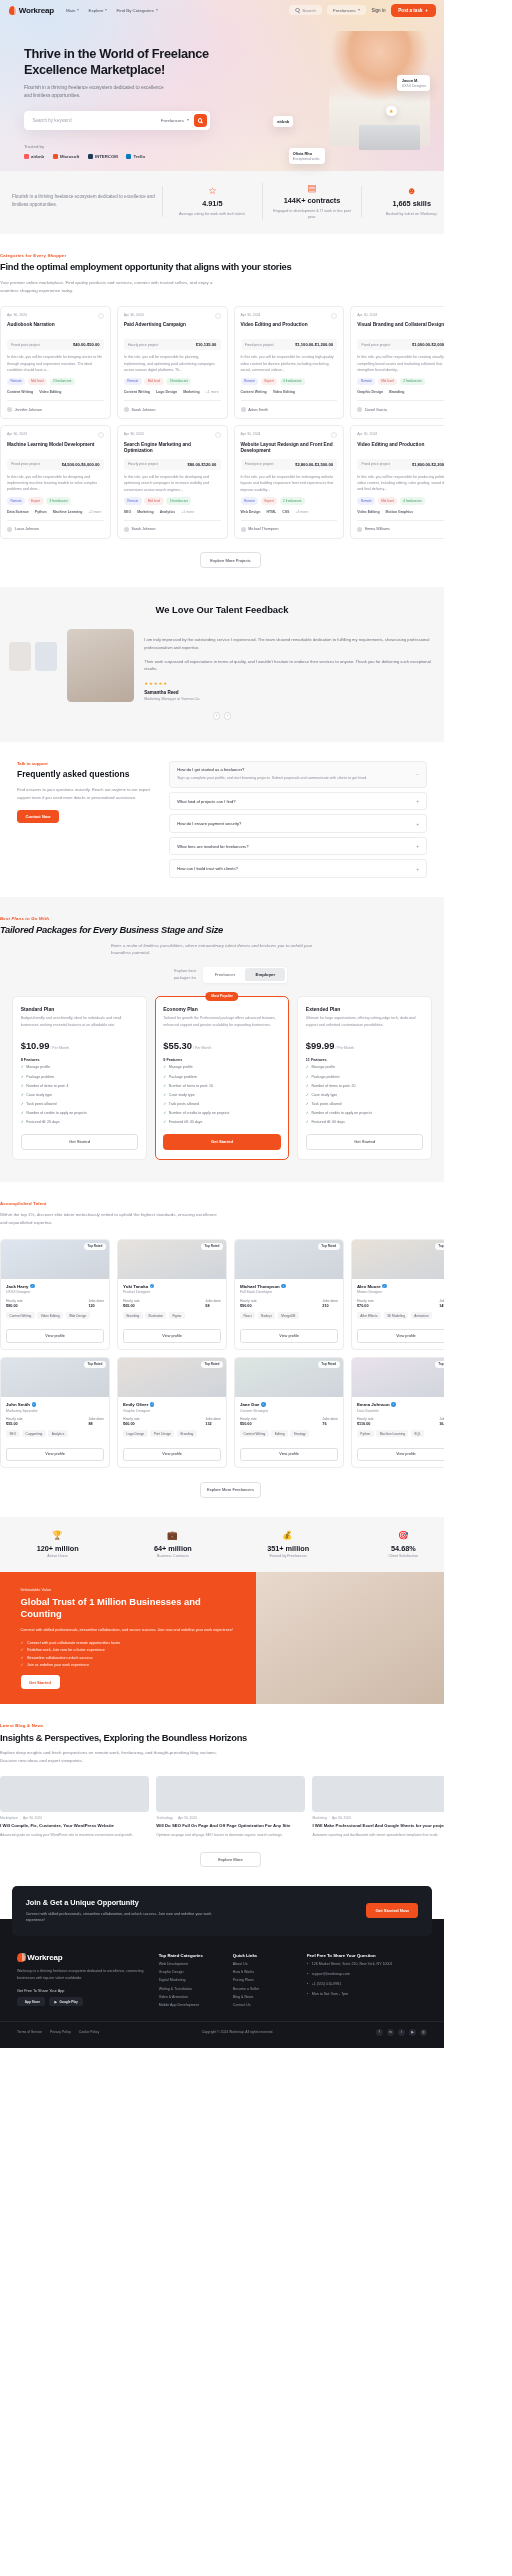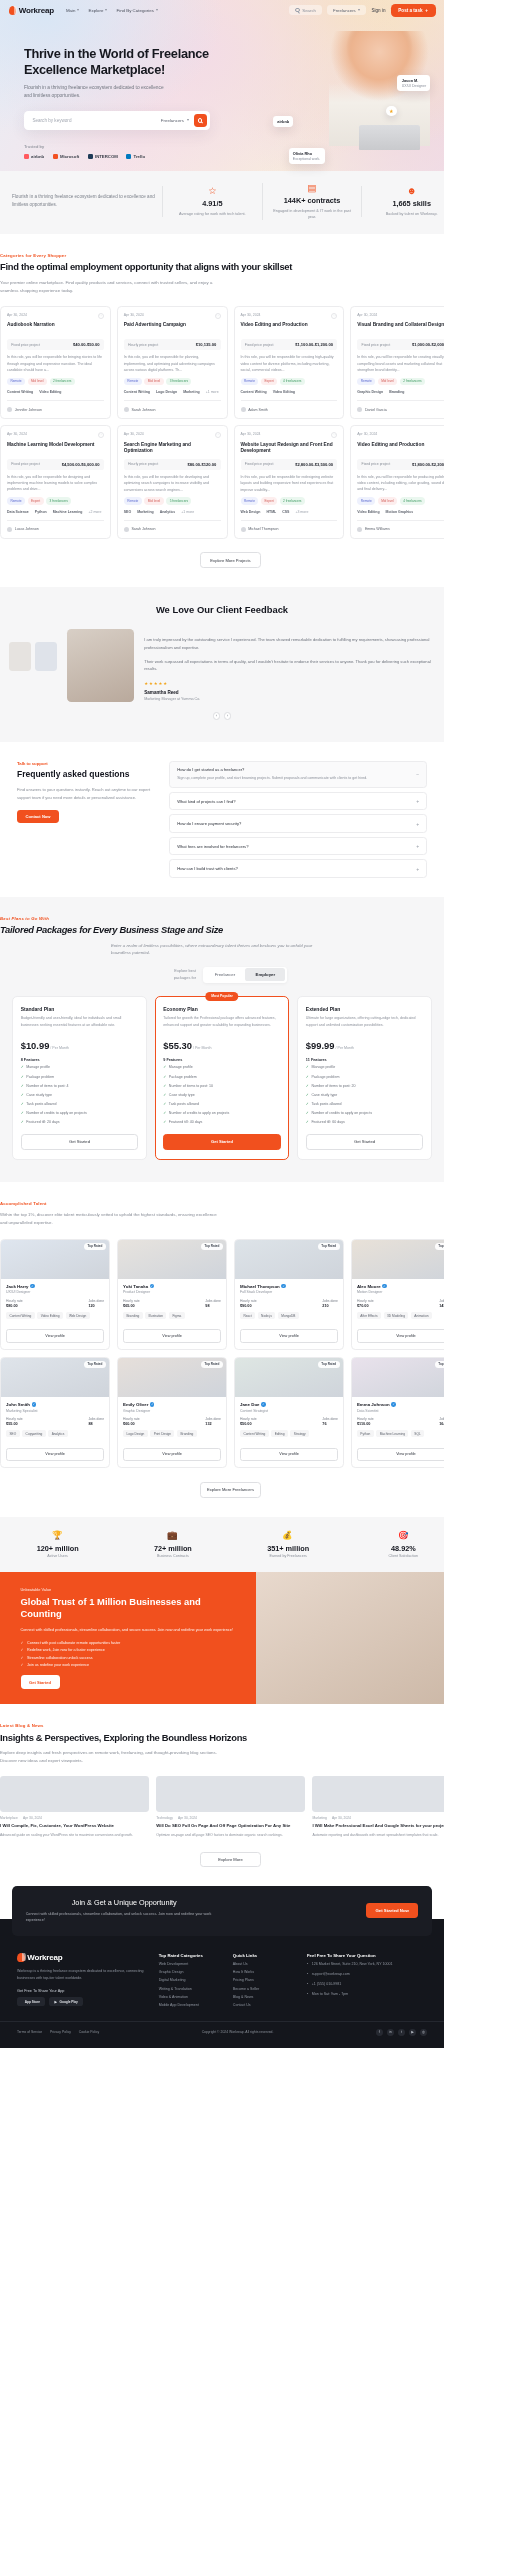--- a/index.html
+++ b/index.html
@@ -210,21 +210,21 @@
   
   .blog { padding:19px 0; }
   .blog-grid { display:grid; grid-template-columns:repeat(3,1fr); gap:7.7px; margin-top:11px; }
   .post-img { height:36px; border-radius:3.4px; background:#dfe2e7; }
   .post-meta { display:flex; gap:5.1px; font-size:3.3px; color:#9aa0aa; margin-top:4.3px; }
   .post-title { font-size:4.3px; font-weight:700; line-height:1.45; margin-top:2.6px; color:#1b1e26; }
   .post-desc { font-size:3.5px; line-height:1.75; color:#8b909a; margin-top:2.6px; }
 
   
   .join { background:#1a1c23; color:#fff; margin:0 12px; border-radius:5.1px; padding:12px 13.7px; display:flex; align-items:center; justify-content:space-between; }
-  .join-h { font-size:7.3px; font-weight:400;margin-left:46px; }
+  .join-h { font-size:7.3px; font-weight:700; }
   .join-p { font-size:3.7px; color:#a8acb4; margin-top:3.4px; max-width:196px; line-height:1.75; }
   .join-btn { background:#f1501e; color:#fff; font-size:4.3px; font-weight:700; padding:5.1px 9.4px; border-radius:3.4px; }
 
   
   .footer { background:#14161c; color:#fff; padding:19px 0 0; margin-top:-17px; padding-top:34px; }
   .f-inner { display:flex; padding:0 17px; gap:13.7px; }
   .f-brand { width:128px; }
   .f-logo { display:flex; align-items:center; gap:2.6px; }
   .f-logo .logo-text { color:#fff; }
   .f-desc { font-size:3.6px; color:#9096a0; line-height:1.85; margin-top:6px; }
@@ -355,21 +355,21 @@
       <div class="stat">
         <div class="stat-ico">☻</div>
         <div class="stat-val">1,665 skills</div>
         <div class="stat-desc">Backed by talent on Workreap.</div>
       </div>
     </div>
   </section>
 
   <section class="sec container">
     <div class="eyebrow">Categories for Every Shopper</div>
-    <h2 class="h2">Find the optimal employment opportunity that aligns with your skillset</h2>
+    <h2 class="h2">Find the optimal employment opportunity that aligns with your stories</h2>
     <p class="sec-sub">Your premier online marketplace. Find quality products and services, connect with trusted sellers, and enjoy a seamless shopping experience today.</p>
     <div class="jobs-grid" id="jobs-grid">
         <div class="job-card">
           <div class="job-top">
             <span class="job-date">Apr 30, 2024</span>
             <span class="heart">♡</span>
           </div>
           <div class="job-title">Audiobook Narration</div>
           <div class="job-price">
             <span class="job-ptype">Fixed price project</span>
@@ -579,21 +579,21 @@
           <div class="job-foot">
             <span class="av"></span>
             <span class="job-auth">Emma Williams</span>
           </div>
         </div>
       </div>
     <div class="outline-btn">Explore More Projects</div>
   </section>
 
   <section class="testi">
-    <h2 class="testi-head">We Love Our Client Feedback</h2>
+    <h2 class="testi-head">We Love Our Talent Feedback</h2>
     <div class="testi-body">
       <div class="thumbs">
         <div class="thumb"></div>
         <div class="thumb b"></div>
       </div>
       <div class="big-photo"></div>
       <div class="testi-text">
         <p class="quote">I am truly impressed by the outstanding service I experienced. The team showed remarkable dedication to fulfilling my requirements, showcasing professional professionalism and expertise.</p>
         <p class="quote">Their work surpassed all expectations in terms of quality, and I wouldn't hesitate to endorse their services to anyone. Thank you for delivering such exceptional results.</p>
         <div class="stars">★★★★★</div>
@@ -970,31 +970,31 @@
 
   <section class="metrics">
     <div class="metrics-inner container" id="metrics">
         <div class="metric">
           <div class="m-ico">🏆</div>
           <div class="m-val">120+ million</div>
           <div class="m-lab">Active Users</div>
         </div>
         <div class="metric">
           <div class="m-ico">💼</div>
-          <div class="m-val">72+ million</div>
+          <div class="m-val">64+ million</div>
           <div class="m-lab">Business Contracts</div>
         </div>
         <div class="metric">
           <div class="m-ico">💰</div>
           <div class="m-val">351+ million</div>
           <div class="m-lab">Earned by Freelancers</div>
         </div>
         <div class="metric">
           <div class="m-ico">🎯</div>
-          <div class="m-val">48.92%</div>
+          <div class="m-val">54.68%</div>
           <div class="m-lab">Client Satisfaction</div>
         </div>
       </div>
   </section>
 
   <section class="cta">
     <div class="cta-left">
       <div class="cta-eyebrow">Unbeatable Value</div>
       <h2 class="cta-h">Global Trust of 1 Million Businesses and Counting</h2>
       <p class="cta-p">Connect with skilled professionals, streamline collaboration, and secure success. Join now and redefine your work experience!</p>

